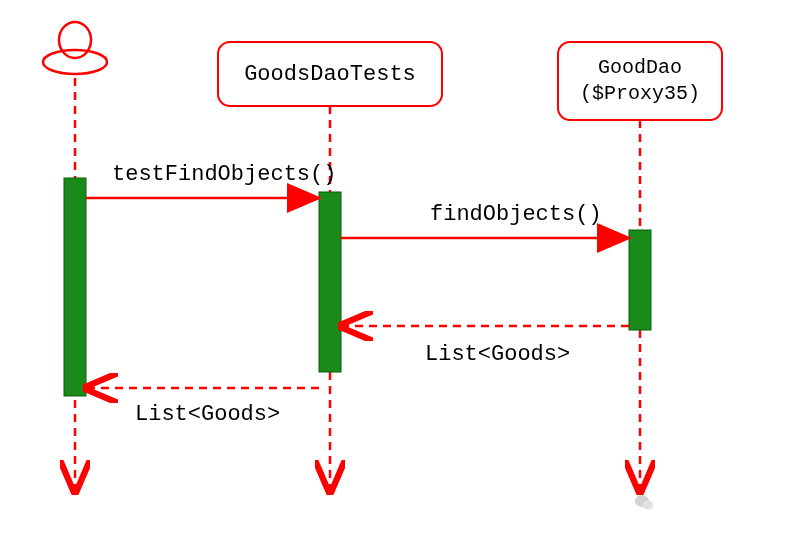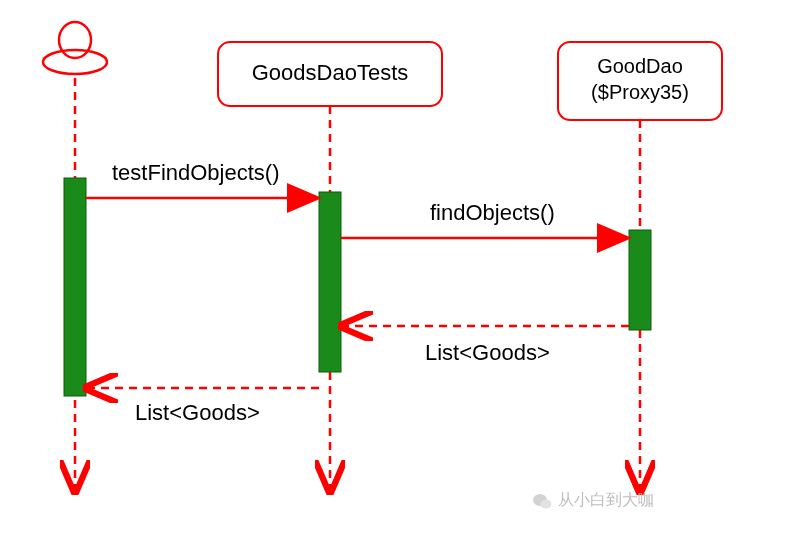--- a/index.html
+++ b/index.html
@@ -5,20 +5,21 @@
   body {
     margin: 0;
     padding: 0;
     font-family: Arial, sans-serif;
     background: #fff;
   }
   .diagram {
     position: relative;
     width: 684px;
     height: 539px;
+    font-family: Liberation Mono, monospace;
   }
   svg { display: block; }
   .lifeline-box {
     fill: #fff;
     stroke: #ff0000;
     stroke-width: 2;
     rx: 12;
     ry: 12;
   }
   .lifeline-text {
@@ -116,15 +117,14 @@
   <line class="dashed" x1="319" y1="388" x2="88" y2="388" marker-end="url(#arrow-open)"></line>
   <text class="msg-text" x="135" y="420">List&lt;Goods&gt;</text>
 
 </svg>
 
 <div class="watermark">
   <svg width="20" height="18" viewBox="0 0 20 18">
     <ellipse cx="8" cy="8" rx="7" ry="6" fill="#c8c8c8"></ellipse>
     <ellipse cx="14" cy="12" rx="5.5" ry="4.5" fill="#dcdcdc"></ellipse>
   </svg>
-  <span>从小白到大咖</span>
 </div>
 </div>
 
 </body></html>

